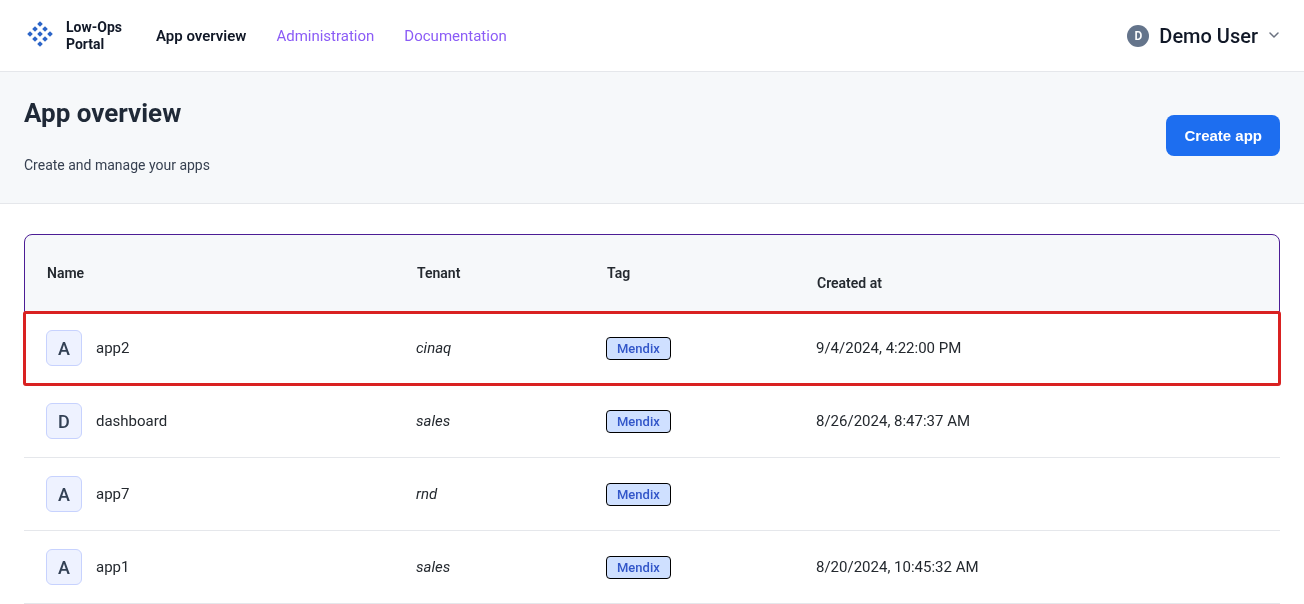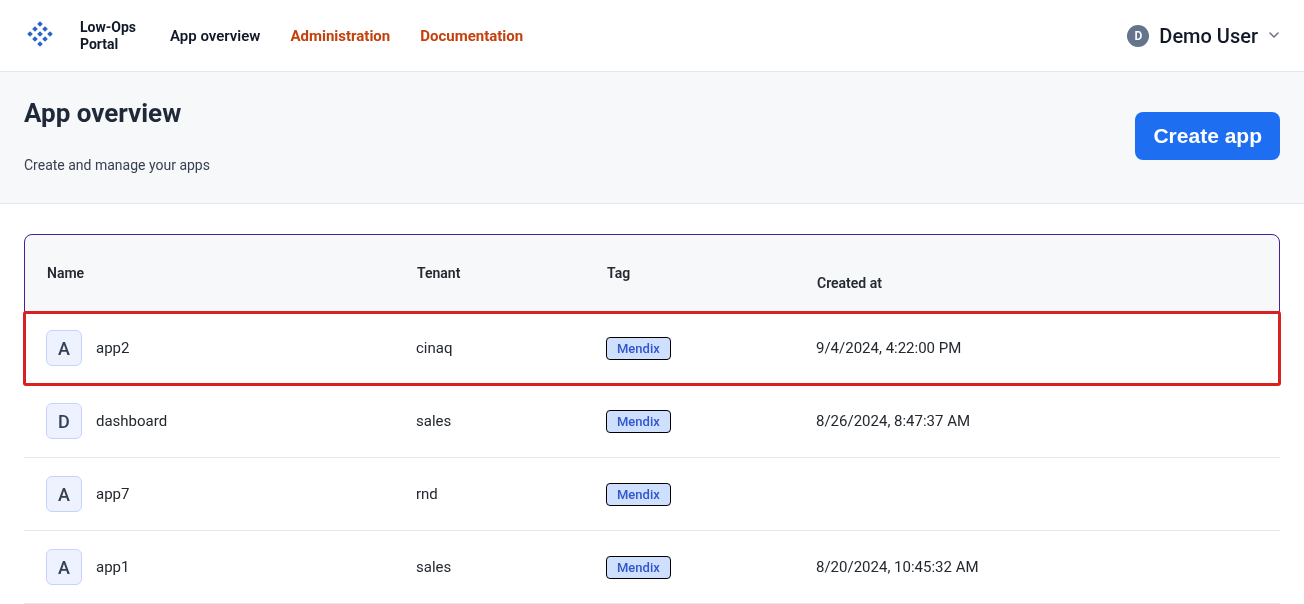--- a/index.html
+++ b/index.html
@@ -12,26 +12,26 @@
   .topbar {
     display: flex;
     align-items: center;
     justify-content: space-between;
     height: 72px;
     padding: 0 24px;
     border-bottom: 1px solid #e5e7eb;
     background: #fff;
   }
   .topbar-left { display: flex; align-items: center; gap: 34px; }
-  .logo-block { display: flex; align-items: flex-end; gap: 24px; }
+  .logo-block { display: flex; align-items: flex-end; gap: 10px; }
   .logo-icon { width: 32px; height: 32px; }
   .brand-text { font-weight: 700; font-size: 14px; line-height: 1.15; color: #111827; }
   .nav { display: flex; align-items: center; gap: 30px; }
   .nav a {
-    font-size: 15px; font-weight: 700; text-decoration: none; color: #c2410c; cursor: pointer;
+    font-size: 15px; font-weight: 400; text-decoration: none; color: #8b5cf6; cursor: pointer;
   }
   .nav a.active { color: #111827; font-weight: 600; }
   .user-block { display: flex; align-items: center; gap: 10px; cursor: pointer; }
   .avatar-circle {
     width: 22px; height: 22px; border-radius: 50%; background: #64748b; color: #fff;
     display: flex; align-items: center; justify-content: center; font-size: 12px; font-weight: 600;
   }
   .user-name { font-size: 20px; color: #111827; font-weight: 500; }
   .chevron { color: #6b7280; }
 
@@ -39,21 +39,21 @@
     background: #f6f8fa;
     border-bottom: 1px solid #e5e7eb;
     padding: 26px 24px 30px 24px;
     display: flex; align-items: center; justify-content: space-between;
   }
   .page-title { font-size: 26px; font-weight: 700; color: #1f2937; margin-bottom: 4px; }
   .page-subtitle { font-size: 14px; color: #374151; font-weight: 400; margin-top: 29px; }
 
   .btn-primary {
     background: #1d6ef0; color: #fff; border: none; border-radius: 8px;
-    padding: 12px 18px; font-size: 21px; font-weight: 600; cursor: pointer;
+    padding: 12px 18px; font-size: 15px; font-weight: 600; cursor: pointer;
   }
 
   .content { padding: 30px 24px; }
   .table-wrap { width: 100%; }
 
   .thead {
     display: flex; align-items: center;
     background: #f6f8fa; border: 1px solid #4c1d95; border-radius: 8px 8px 0 0;
     padding: 20px 22px; font-weight: 600; color: #24292f; font-size: 14px;
   }
@@ -72,21 +72,21 @@
     outline: 3px solid #d92121; outline-offset: -2px;
     border-bottom-color: transparent;
     border-radius: 2px;
   }
   .name-cell { display: flex; align-items: center; gap: 14px; width: 370px; }
   .app-icon {
     width: 36px; height: 36px; border: 1px solid #c7d2fe; background: #eef2ff;
     border-radius: 6px; display: flex; align-items: center; justify-content: center;
     font-size: 18px; font-weight: 500; color: #334155;
   }
-  .tenant-cell { width: 190px; }
+  .tenant-cell { width: 190px; font-style: italic; }
   .tag-cell { width: 210px; }
   .created-cell { flex: 1; }
 
   .tag-badge {
     display: inline-block; background: #cfe0ff; color: #3256c9;
     border: 1px solid #000000; border-radius: 4px;
     padding: 3px 10px; font-size: 13px; font-weight: 500;
   }
 </style>
 </head>

